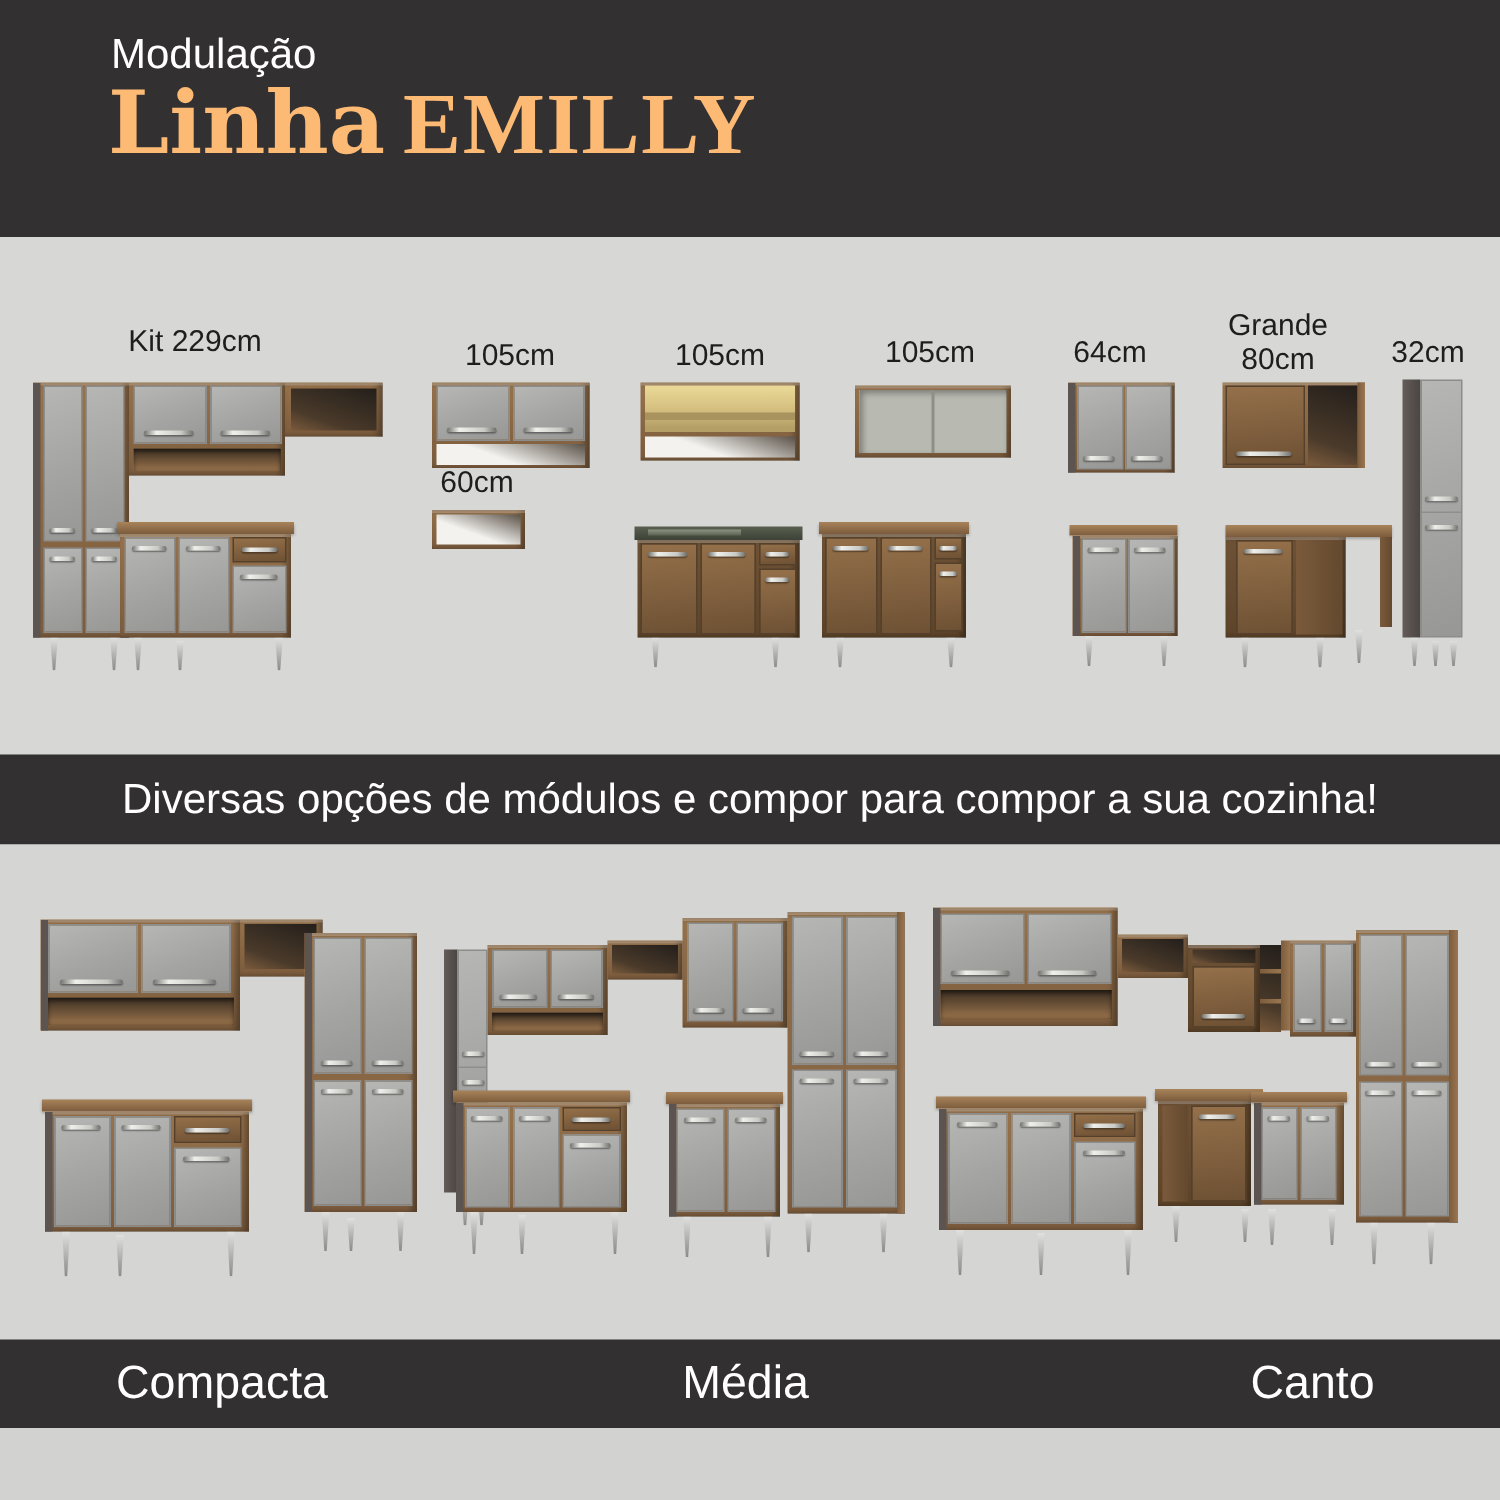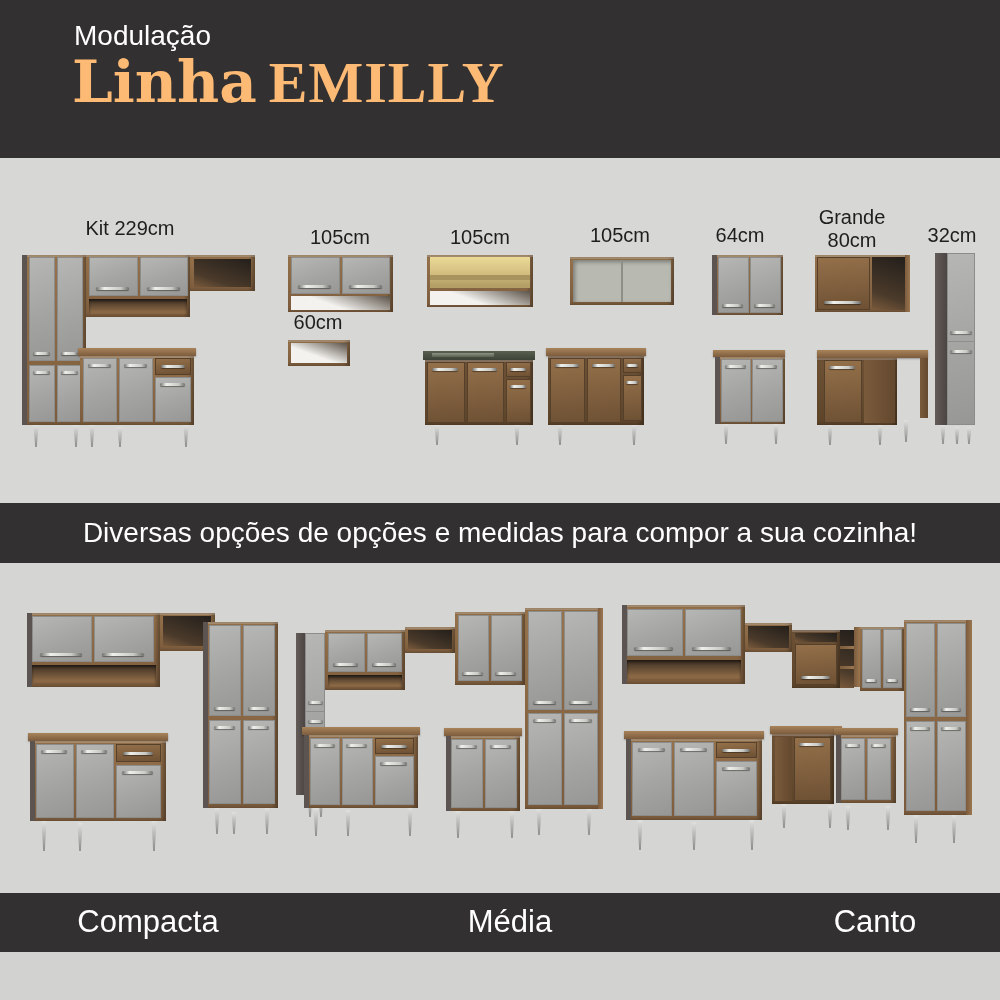--- a/index.html
+++ b/index.html
@@ -194,21 +194,21 @@
     <div class="bar" style="left:2px;top:77px;width:22px"></div>
     <div class="hline" style="left:0;top:87px;width:26px"></div>
     <div class="bar" style="left:2px;top:96px;width:22px"></div>
   </div>
   <div class="leg" style="left:939px;top:425px;height:19px"></div>
   <div class="leg" style="left:953px;top:427px;height:17px"></div>
   <div class="leg" style="left:965px;top:427px;height:17px"></div>
 </div>
 
 <div class="banner" id="mid-banner"></div>
-<div class="tagline">Diversas opções de opções e medidas para compor a sua cozinha!</div>
+<div class="tagline">Diversas opções de módulos e compor para compor a sua cozinha!</div>
 
 <div class="sec" id="sec-kitchens"></div>
 
 <div class="grp">
   <div class="wbx dl" style="left:27px;top:613px;width:133px;height:74px">
     <div class="door hb" style="left:5px;top:3px;width:60px;height:46px"></div>
     <div class="door hb" style="left:67px;top:3px;width:60px;height:46px"></div>
     <div class="gap" style="left:5px;top:52px;width:124px;height:18px"></div>
   </div>
   <div class="wbx" style="left:160px;top:613px;width:55px;height:38px">
@@ -336,14 +336,14 @@
   <div class="wbx dl" style="left:836px;top:735px;width:60px;height:68px">
     <div class="door ht" style="left:5px;top:3px;width:24px;height:62px"></div>
     <div class="door ht" style="left:31px;top:3px;width:24px;height:62px"></div>
   </div>
   <div class="leg" style="left:844px;top:806px;height:24px"></div>
   <div class="leg" style="left:884px;top:806px;height:24px"></div>
 </div>
 
 <div class="banner" id="bot-banner"></div>
 <div class="sz" style="left:38px">Compacta</div>
-<div class="sz" style="left:400px">Média</div>
+<div class="sz" style="left:387px">Média</div>
 <div class="sz" style="left:765px">Canto</div>
 
 </body></html>

